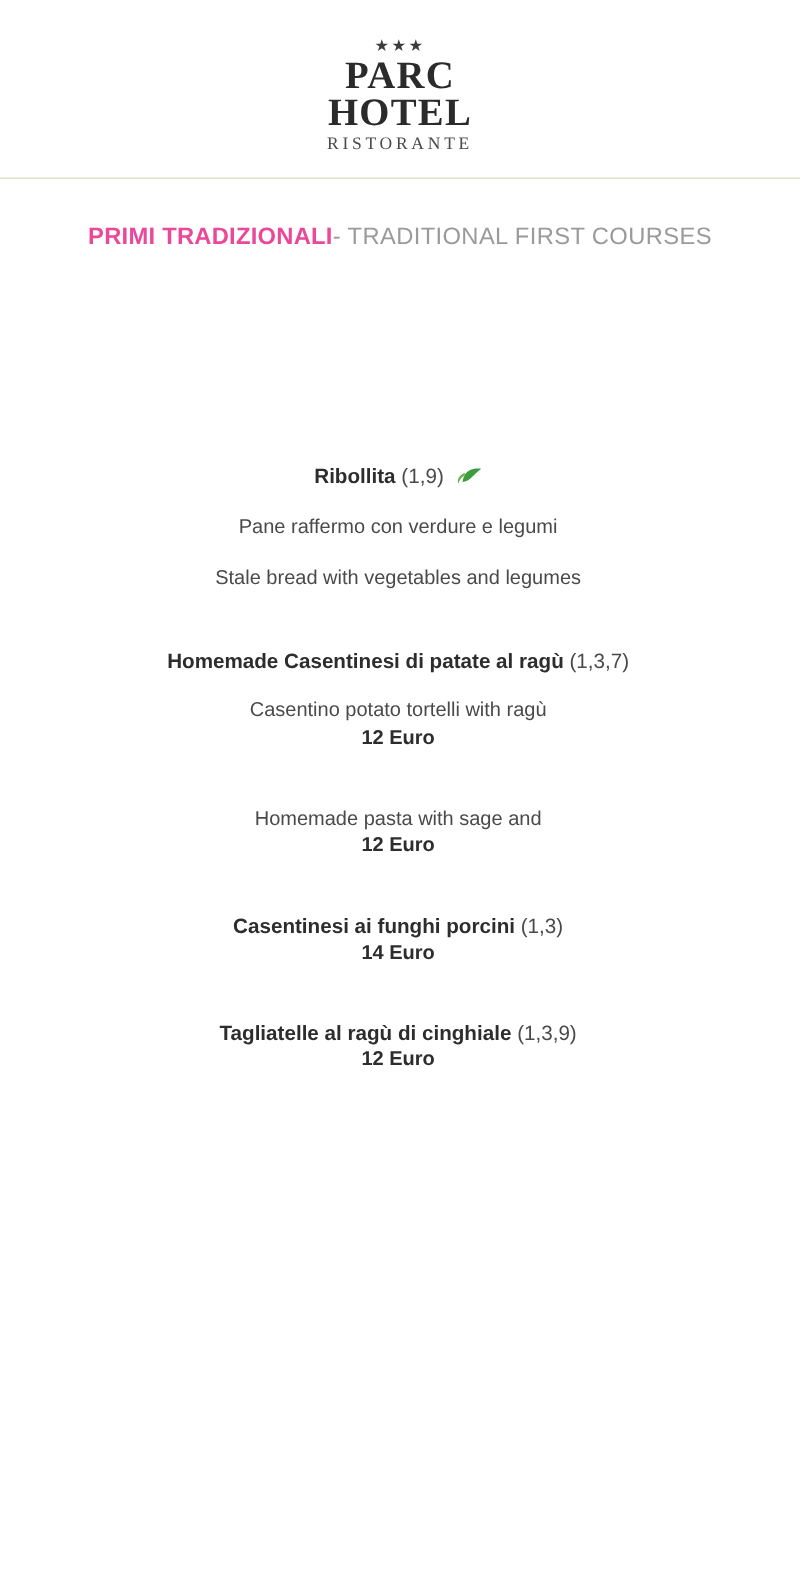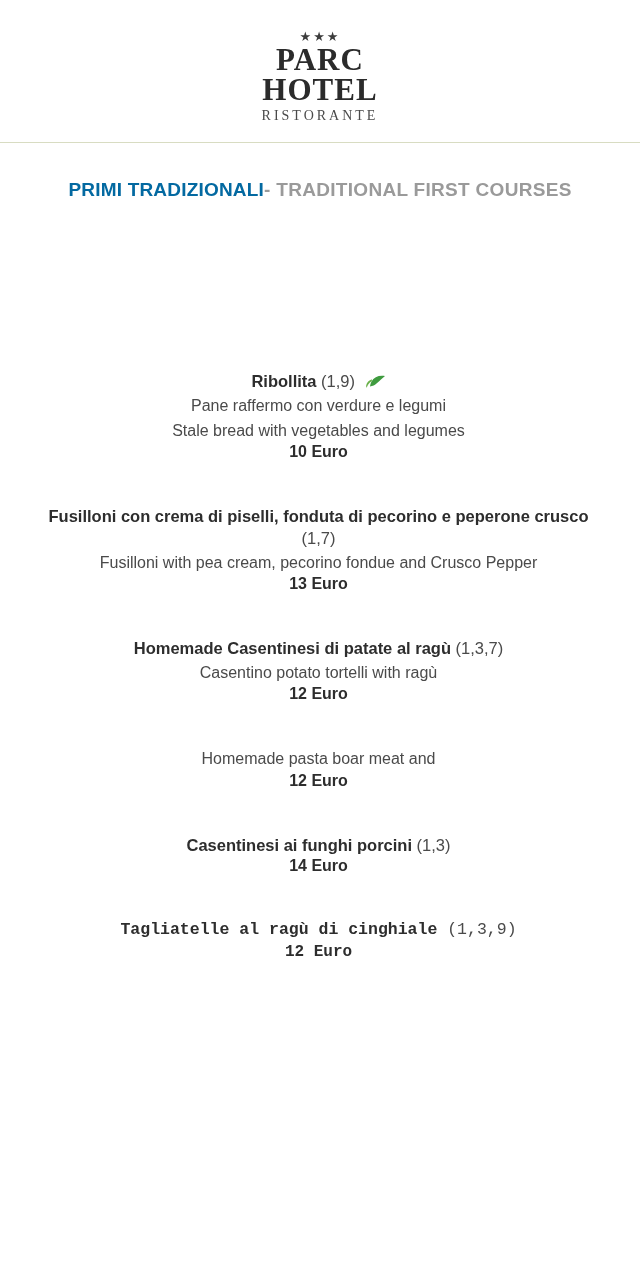--- a/index.html
+++ b/index.html
@@ -62,40 +62,39 @@
 
   
   .section-title {
     text-align: center;
     padding: 36px 20px 0 20px;
     font-size: 19px;
     line-height: 1.2;
   }
   .section-title .it {
     font-weight: bold;
-    color: #0369a1;
+    color: #ec4899;
     letter-spacing: 0.2px;
   }
   .section-title .en {
     color: #9a9a9a;
-    font-weight: bold;
+    font-weight: normal;
     letter-spacing: 0.3px;
   }
 
   
   .menu {
     padding: 168px 20px 30px 17px;
   }
   .dish {
     text-align: center;
     margin-bottom: 44px;
   }
   .dish:last-child {
     margin-bottom: 0;
-    font-family: Liberation Mono, monospace;
   }
   .dish-name {
     font-size: 16.5px;
     line-height: 1.38;
     color: #2d2d2d;
     font-weight: bold;
     padding: 0 20px;
   }
   .dish-name .allerg {
     font-weight: normal;
@@ -104,21 +103,21 @@
   .veg-icon {
     display: inline-block;
     vertical-align: -1px;
     margin-left: 6px;
   }
   .dish-desc {
     font-size: 16px;
     line-height: 1.45;
     color: #4a4a4a;
     font-weight: normal;
-    margin-top: 1px;
+    margin-top: 17px;
     padding: 0 14px;
   }
   .dish-price {
     font-size: 16px;
     font-weight: bold;
     color: #2d2d2d;
     margin-top: 1px;
   }
 </style>
 </head>
@@ -148,43 +147,34 @@
         <span class="allerg">(1,9)</span>
         <span class="veg-icon">
           <svg width="20" height="13" viewBox="0 0 20 13" xmlns="http://www.w3.org/2000/svg">
             <path d="M19 1C13 0 8 2 5.5 6.5 4.6 8.2 4.2 10 4 11.6c2.6-.4 5-1.6 6.8-3.3C13.6 5.8 16.4 3 19 1z" fill="#3f9b3f"></path>
             <path d="M6 4.2C3 5.2 0.8 7.4 0.2 10.3c-.2 1 .1 1.9.6 2.4.5-2.2 2.1-5 5.2-6.8-.3-.6-.2-1.2 0-1.7z" fill="#6ab14a"></path>
           </svg>
         </span>
       </div>
       <div class="dish-desc">Pane raffermo con verdure e legumi</div>
       <div class="dish-desc">Stale bread with vegetables and legumes</div>
-      <div class="dish-price">10 Euro</div>
     </div>
 
-    <div class="dish">
-      <div class="dish-name">
-        <span>Fusilloni con crema di piselli, fonduta di pecorino e peperone crusco</span>
-        <span class="allerg">(1,7)</span>
-      </div>
-      <div class="dish-desc">Fusilloni with pea cream, pecorino fondue and Crusco Pepper</div>
-      <div class="dish-price">13 Euro</div>
-    </div>
 
     <div class="dish">
       <div class="dish-name">
         <span>Homemade Casentinesi di patate al ragù</span>
         <span class="allerg">(1,3,7)</span>
       </div>
       <div class="dish-desc">Casentino potato tortelli with ragù</div>
       <div class="dish-price">12 Euro</div>
     </div>
 
     <div class="dish">
-      <div class="dish-desc">Homemade pasta boar meat and</div>
+      <div class="dish-desc">Homemade pasta with sage and</div>
       <div class="dish-price">12 Euro</div>
     </div>
 
     <div class="dish">
       <div class="dish-name">
         <span>Casentinesi ai funghi porcini</span>
         <span class="allerg">(1,3)</span>
       </div>
       <div class="dish-price">14 Euro</div>
     </div>

